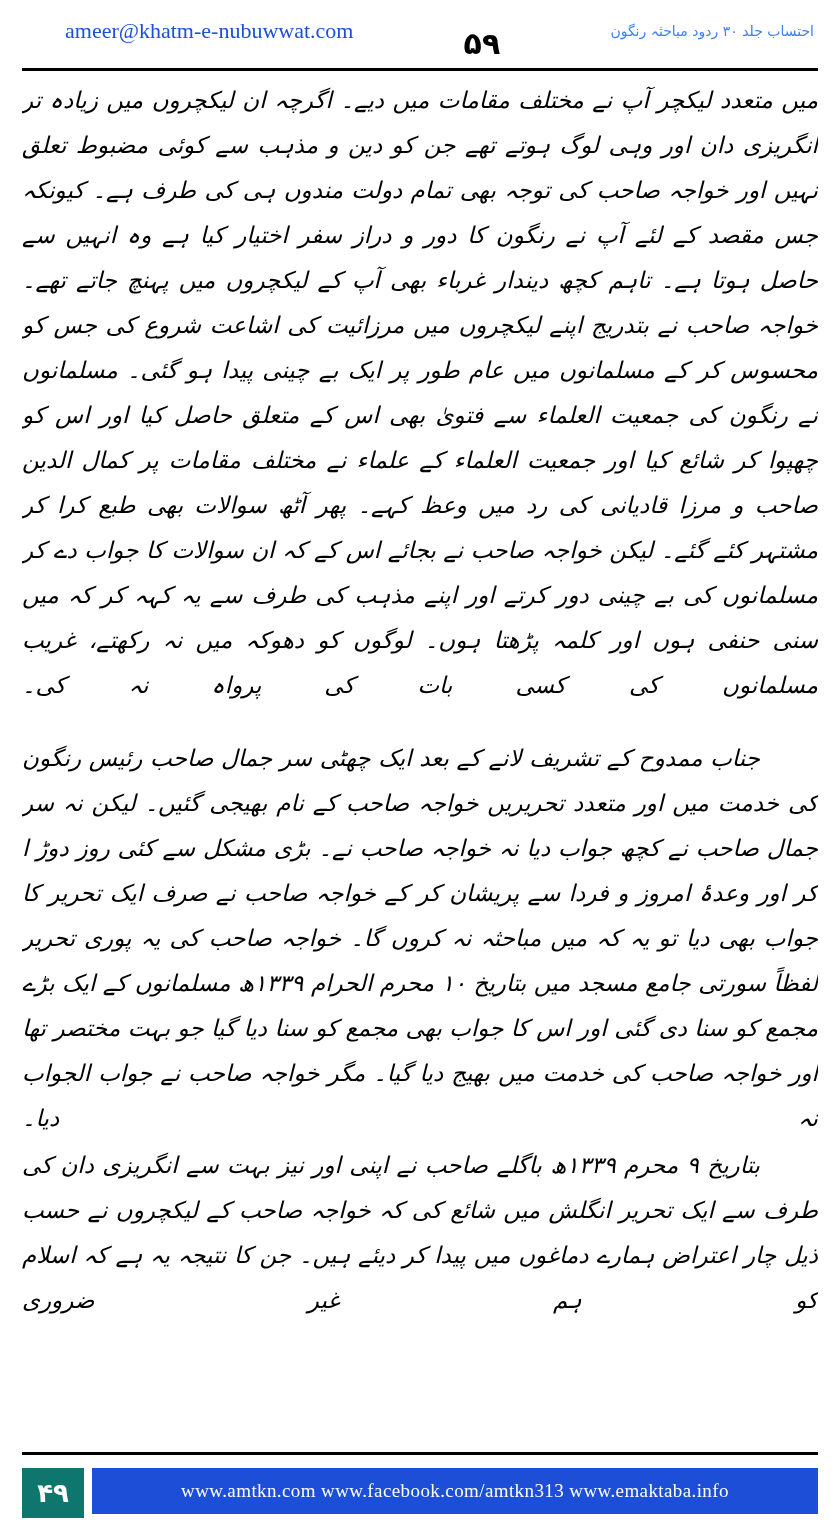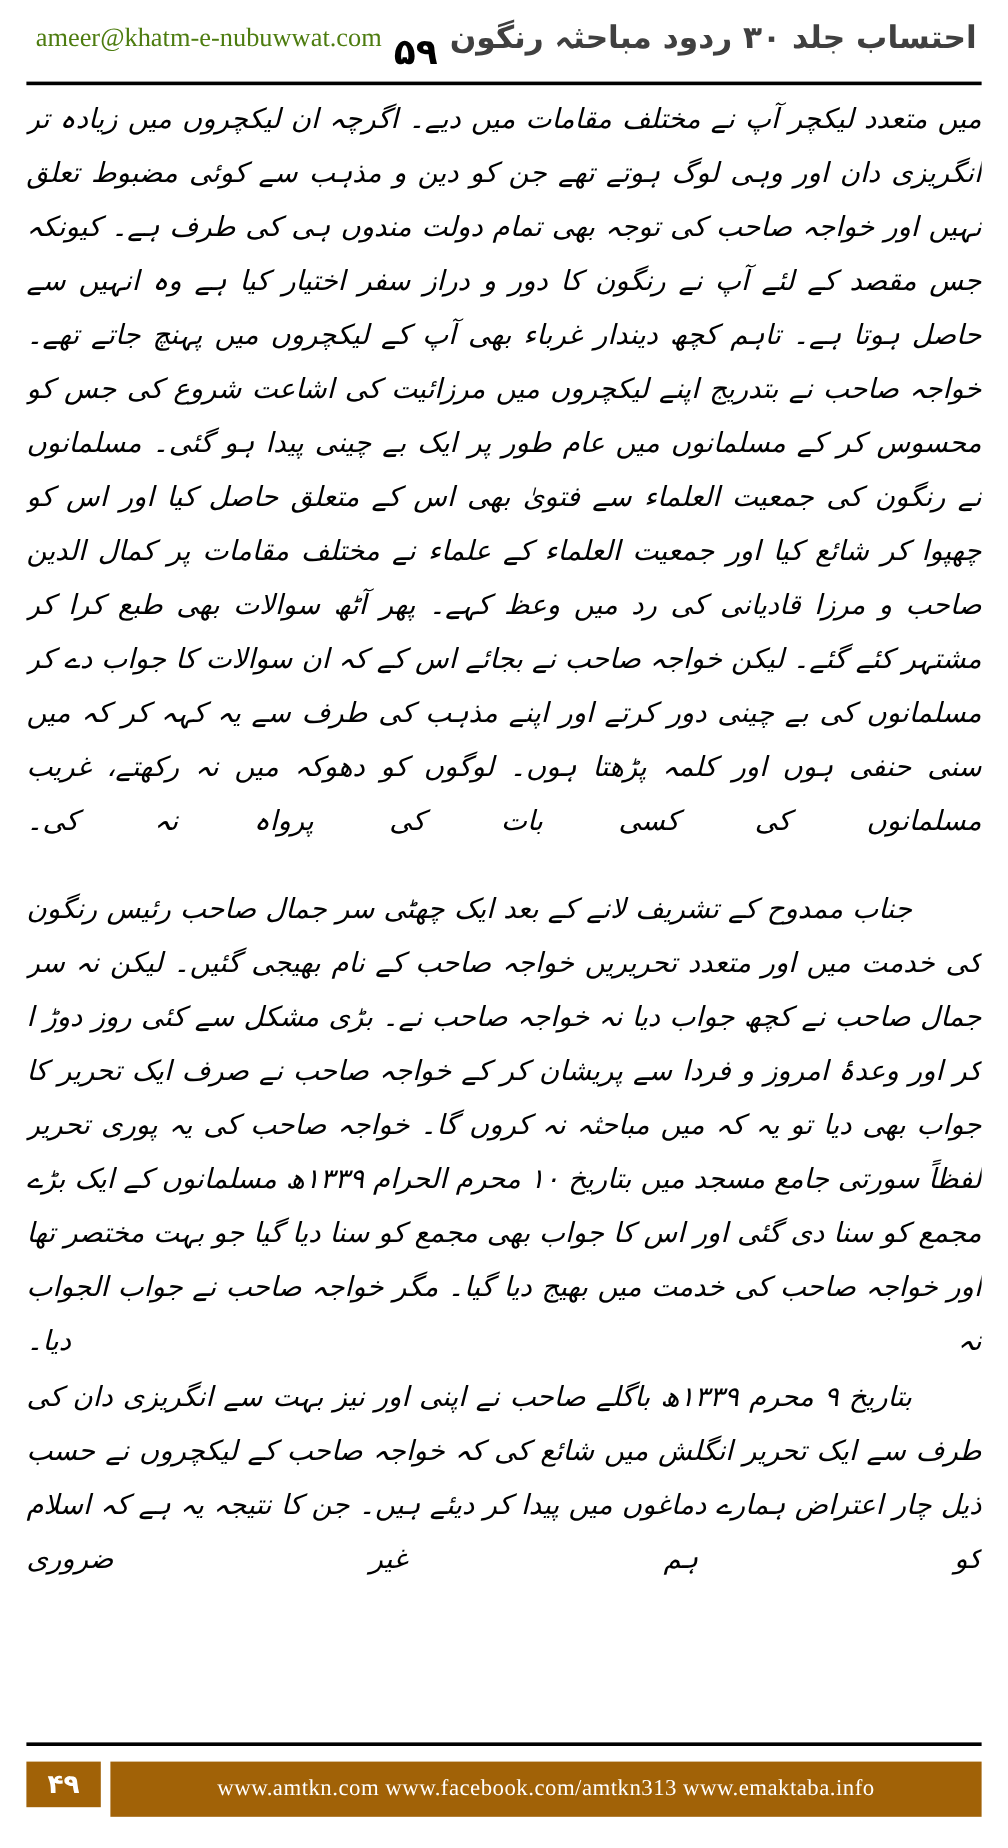--- a/index.html
+++ b/index.html
@@ -24,36 +24,35 @@
     width: 840px;
     height: 62px;
     display: flex;
     align-items: center;
     justify-content: space-between;
     direction: rtl;
     padding: 0 26px;
     box-sizing: border-box;
   }
   .header-right {
-    font-size: 26px;
-    color: #404040;
+    font-size: 14px;
+    color: #3b82f6;
     white-space: nowrap;
     letter-spacing: 0.5px;
-    font-weight: bold;
   }
   .header-center {
     font-size: 30px;
     font-weight: bold;
     color: #000;
     padding: 0 10px;
     margin-top: 24px;
   }
   .header-left {
     font-size: 22px;
-    color: #4d7c0f;
+    color: #1d4ed8;
     white-space: nowrap;
     direction: ltr;
     font-family: "Liberation Serif", "DejaVu Serif", serif;
     margin-left: 39px;
   }
 
   .rule {
     position: absolute;
     left: 22px;
     width: 796px;
@@ -96,36 +95,36 @@
     top: 1462px;
     width: 840px;
     height: 58px;
     direction: ltr;
   }
   .footer-badge {
     position: absolute;
     left: 22px;
     top: 6px;
     width: 62px;
-    height: 38px;
-    background: #a16207;
+    height: 50px;
+    background: #0f766e;
     color: #fff;
     display: flex;
     align-items: center;
     justify-content: center;
-    font-size: 22px;
+    font-size: 26px;
     font-weight: bold;
   }
   .footer-bar {
     position: absolute;
     left: 92px;
     top: 6px;
     width: 726px;
     height: 46px;
-    background: #a16207;
+    background: #1d4ed8;
     color: #fff;
     display: flex;
     align-items: center;
     justify-content: center;
     font-size: 19px;
     font-family: "Liberation Serif", "DejaVu Serif", serif;
     letter-spacing: 0.4px;
   }
 </style>
 </head>

